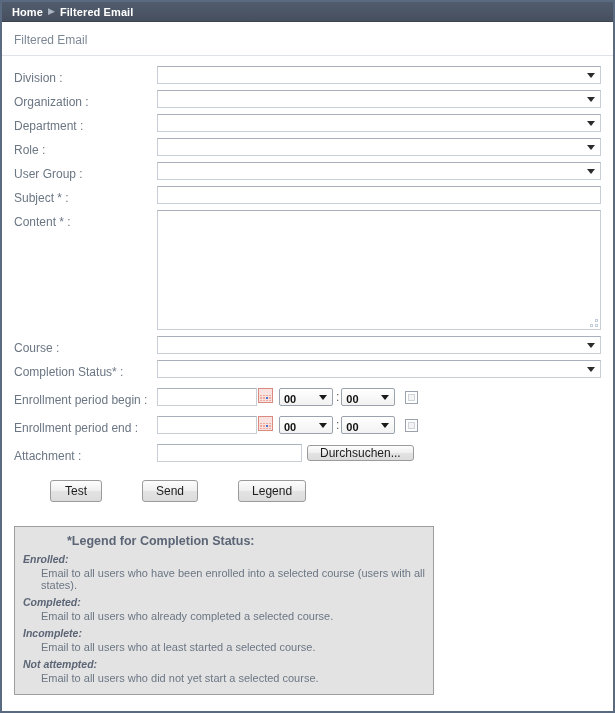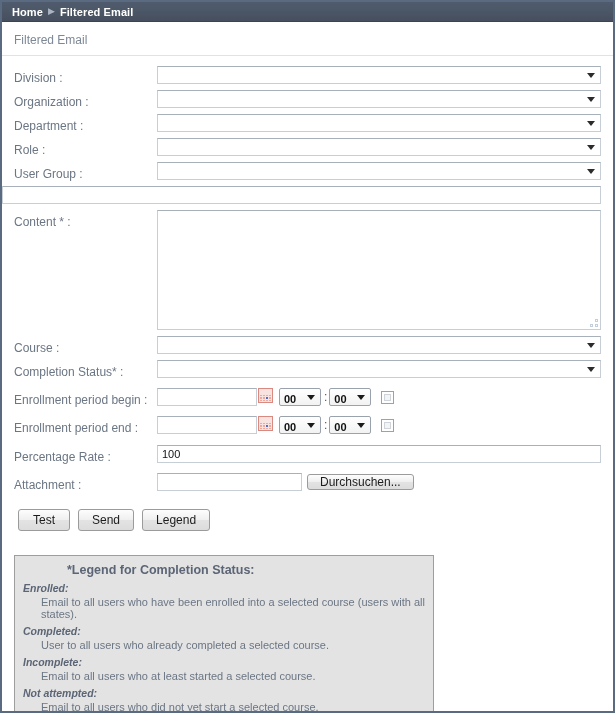--- a/index.html
+++ b/index.html
@@ -177,21 +177,21 @@
     display: grid;
     grid-template-columns: repeat(4, 1fr);
     grid-template-rows: repeat(3, 1fr);
     gap: 1px;
   }
   .cal-icon .cal-grid span { background: #f0a79c; display: block; }
   .cal-icon .cal-grid span.hl { background: #4a72c8; }
 
   .time-sel {
     position: relative;
-    width: 42px; height: 18px;
+    width: 54px; height: 18px;
     background: #ffffff;
     background: linear-gradient(to bottom,#ffffff 0%, #f2f2f2 100%);
     border: 1px solid #9aa3ad;
     border-radius: 2px;
     margin-left: 22px;
     cursor: pointer;
   }
   .time-sel.second { margin-left: 4px; }
   .time-sel .tv {
     font-size: 11px;
@@ -225,20 +225,21 @@
   .btn {
     font-family: "Liberation Sans", sans-serif;
     font-size: 12px;
     color: #1c1c1c;
     background: linear-gradient(to bottom, #fdfdfd 0%, #efefef 50%, #e3e3e3 51%, #dcdcdc 100%);
     border: 1px solid #9b9b9b;
     border-radius: 3px;
     padding: 2px 10px;
     cursor: pointer;
     line-height: 14px;
+    margin-left: 32px;
   }
   .browse-btn { margin-left: 5px; padding: 0 12px; }
 
   .actions {
     display: flex;
     gap: 8px;
     padding: 12px 0 0 16px;
   }
   .actions .btn { padding: 3px 13px; min-width: 52px; }
 
@@ -332,20 +333,21 @@
       <div class="label">User Group :</div>
       <div class="field">
         <div class="sel">
           <span class="sel-val"></span>
           <span class="arrow"></span>
         </div>
       </div>
     </div>
 
     <div class="row">
+      <div class="label">Subject * :</div>
       <div class="field">
         <input class="txt" type="text" value="" style="">
       </div>
     </div>
 
     <div class="row">
       <div class="label">Content * :</div>
       <div class="field">
         <div class="ta-wrap">
           <textarea class="ta" style=""></textarea>
@@ -447,26 +449,20 @@
           <span class="colon">:</span>
           <span class="time-sel second" style="margin-left:0">
             <span class="tv">00</span>
             <span class="arrow"></span>
           </span>
           <span class="cbx"></span>
         </div>
       </div>
     </div>
 
-    <div class="row" style="margin-top:5px;">
-      <div class="label">Percentage Rate :</div>
-      <div class="field">
-        <input class="txt" type="text" value="100" style="">
-      </div>
-    </div>
 
     <div class="row" style="margin-top:4px;">
       <div class="label">Attachment :</div>
       <div class="field">
         <div class="browse-row">
           <input class="txt" type="text" value="" style="">
           <button class="btn browse-btn">Durchsuchen...</button>
         </div>
       </div>
     </div>
@@ -477,21 +473,21 @@
       <button class="btn">Legend</button>
     </div>
 
     <div class="legend">
       <div class="legend-title">*Legend for Completion Status:</div>
 
       <div class="legend-term">Enrolled:</div>
       <div class="legend-desc">Email to all users who have been enrolled into a selected course (users with all states).</div>
 
       <div class="legend-term">Completed:</div>
-      <div class="legend-desc">User to all users who already completed a selected course.</div>
+      <div class="legend-desc">Email to all users who already completed a selected course.</div>
 
       <div class="legend-term">Incomplete:</div>
       <div class="legend-desc">Email to all users who at least started a selected course.</div>
 
       <div class="legend-term">Not attempted:</div>
       <div class="legend-desc">Email to all users who did not yet start a selected course.</div>
     </div>
 
   </div>
 </div>

